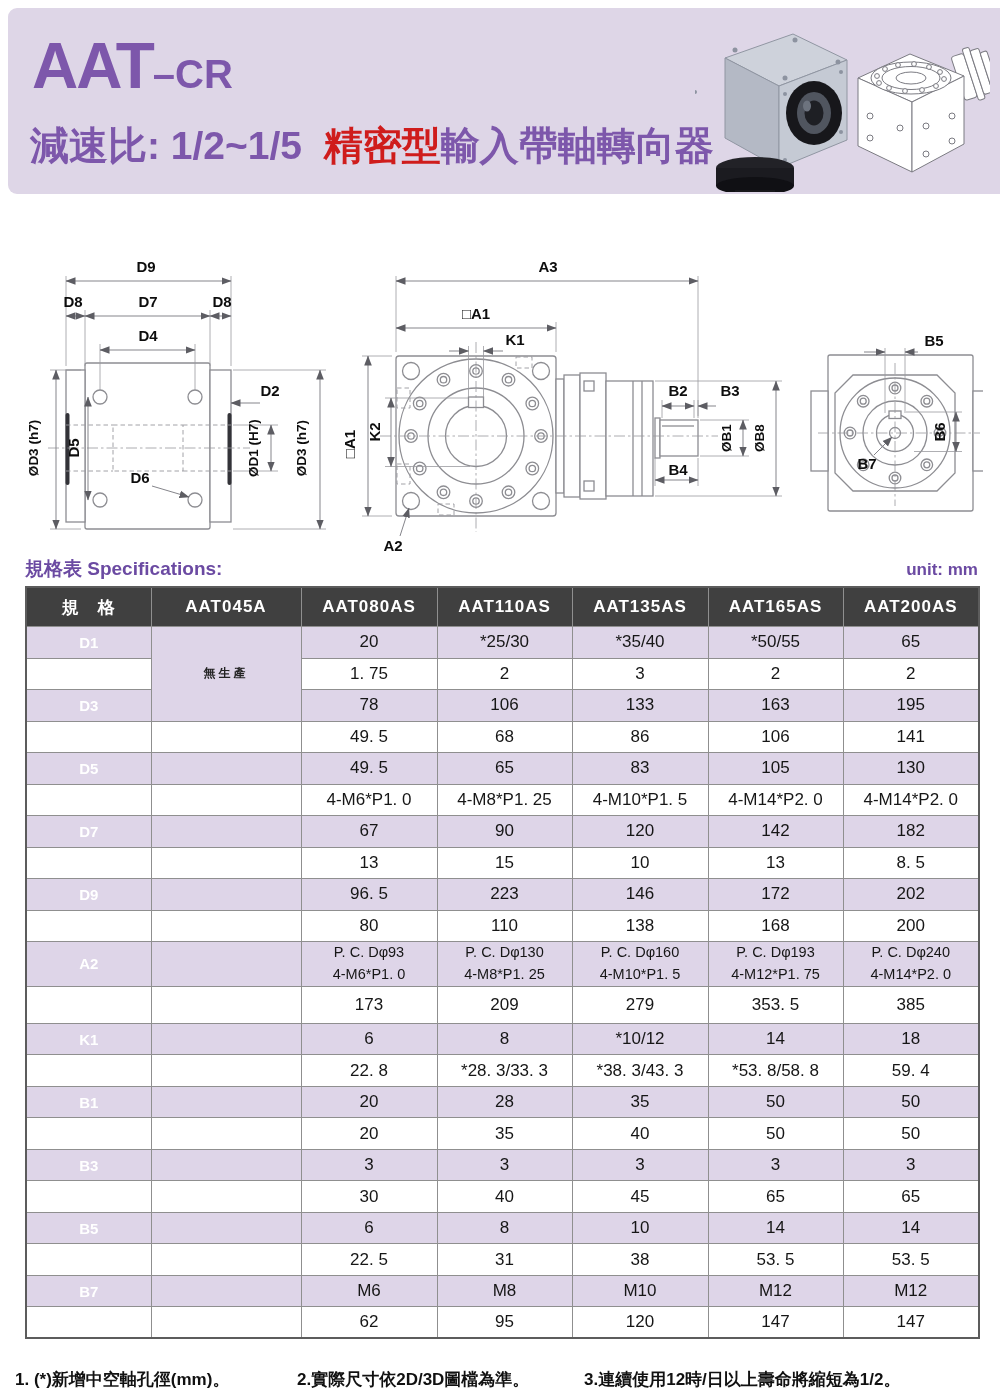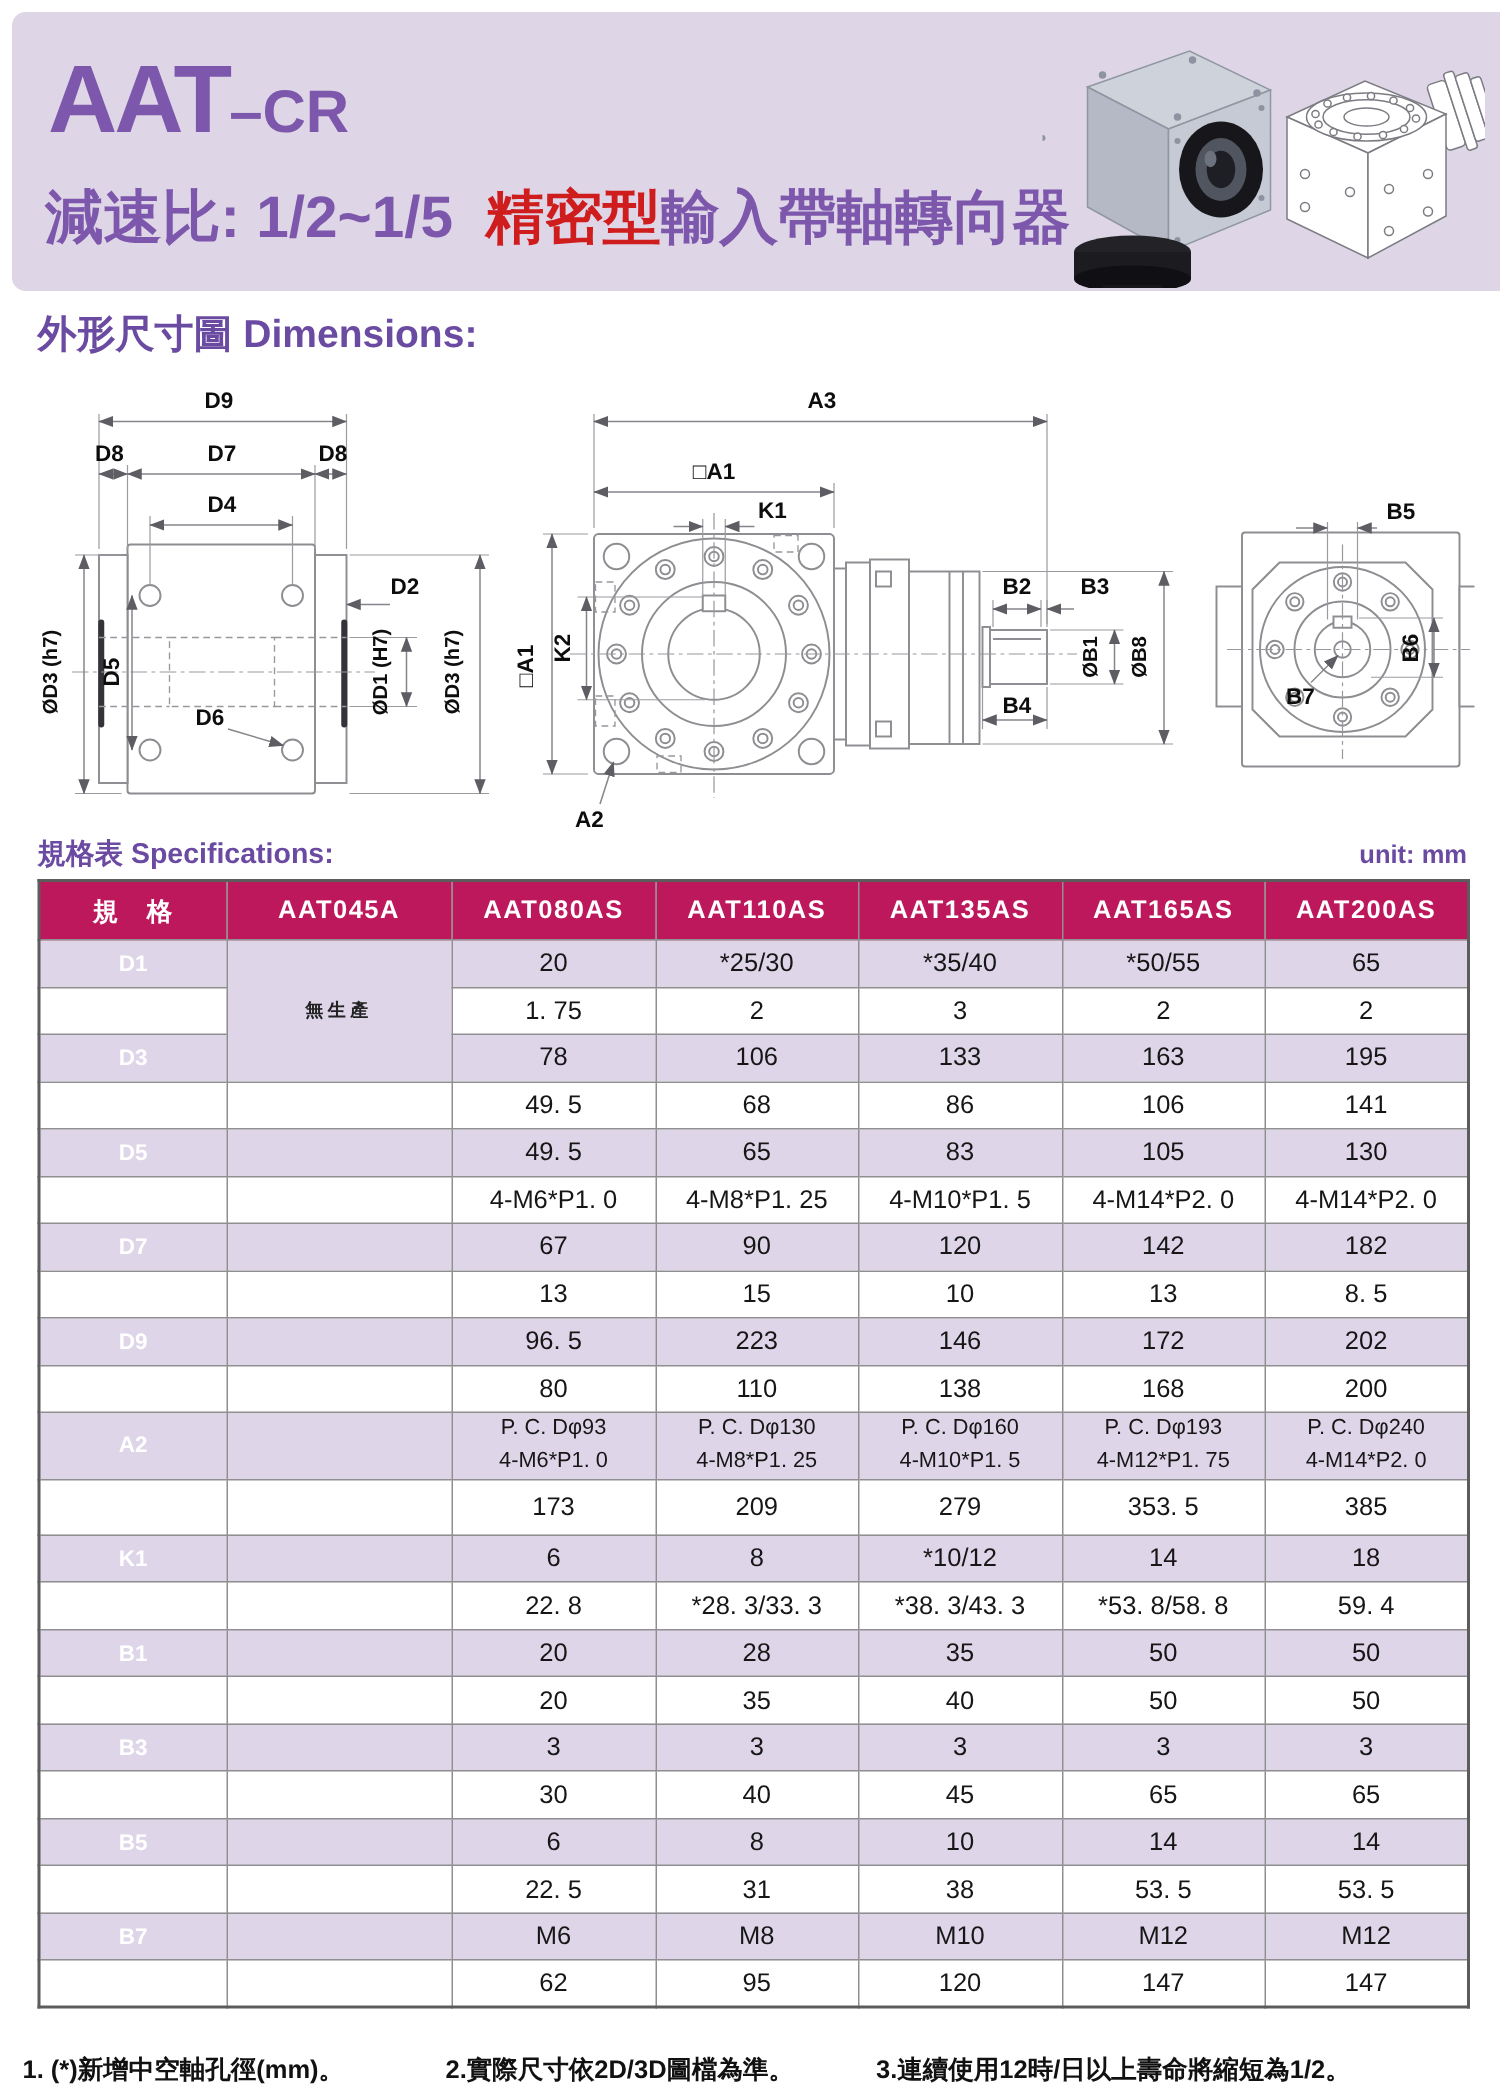--- a/index.html
+++ b/index.html
@@ -26,21 +26,21 @@
   .dim{stroke:#85858b;stroke-width:1;fill:none;}
   .ext{stroke:#9a9aa0;stroke-width:0.8;fill:none;}
   .cdl{stroke:#97979d;stroke-width:0.8;fill:none;stroke-dasharray:11 3 2.5 3;}
   .hdn{stroke:#97979d;stroke-width:0.9;fill:none;stroke-dasharray:4.5 3;}
   .dlab{font:bold 15px "Liberation Sans",sans-serif;fill:#0d0d0d;}
   .dlabs{font:bold 13.5px "Liberation Sans",sans-serif;fill:#0d0d0d;}
   
   .spec{position:absolute;left:25px;top:586px;width:953px;border-collapse:collapse;table-layout:fixed;
         border:2px solid #5c5c5c;}
   .spec th,.spec td{border:1px solid #8f8f8f;text-align:center;vertical-align:middle;padding:0 2px;}
-  .spec thead th{background:#be185d;color:#fff;font-size:17px;font-weight:bold;height:38px;letter-spacing:1px;}
+  .spec thead th{background:#404040;color:#fff;font-size:17px;font-weight:bold;height:38px;letter-spacing:1px;}
   .spec tbody tr{height:31.5px;}
   .spec td.rlabel{background:#7d59a6;color:#fff;font-size:15px;font-weight:bold;}
   .spec td.rlabel.multi{font-size:14px;line-height:1.3;white-space:pre-line;}
   .spec tr.lav td{background:#ded5e8;}
   .spec tr.wht td{background:#ffffff;}
   .spec td.val{font-size:17px;color:#161616;}
   .spec td.val.multi{font-size:14.5px;line-height:1.5;white-space:pre-line;margin-top:28px;}
   .spec td.nacell{background:#ded5e8;font-size:12px;font-weight:bold;color:#222;letter-spacing:3px;}
   
   .note{position:absolute;top:1368px;font-size:17px;font-weight:600;color:#111;white-space:nowrap;}
@@ -116,21 +116,20 @@
           <circle cx="60" cy="102" r="3"></circle>
           <circle cx="30" cy="112" r="3"></circle>
         <circle cx="86" cy="100" r="3"></circle>
           <circle cx="112" cy="90" r="3"></circle>
           <circle cx="86" cy="128" r="3"></circle>
         <circle cx="112" cy="115" r="3"></circle>
       </g>
     </svg>
   </div>
 
-  <div class="sec-title">外形尺寸圖 Dimensions:</div>
 
   <svg class="draw" width="965" height="312" viewBox="0 0 965 312">
     <defs>
       <marker id="ar" viewBox="0 0 10 10" refX="9.5" refY="5" markerWidth="10" markerHeight="10" orient="auto-start-reverse">
         <path d="M0,1.2 10,5 0,8.8Z" fill="#5d5d63"></path>
       </marker>
     </defs>
 
     <g>
       <rect class="o" x="67" y="115" width="125" height="166" rx="2"></rect>

